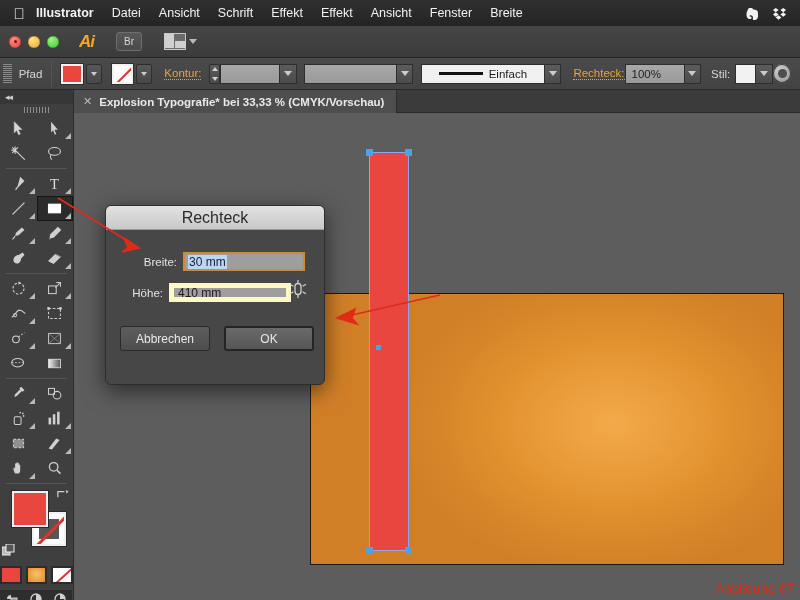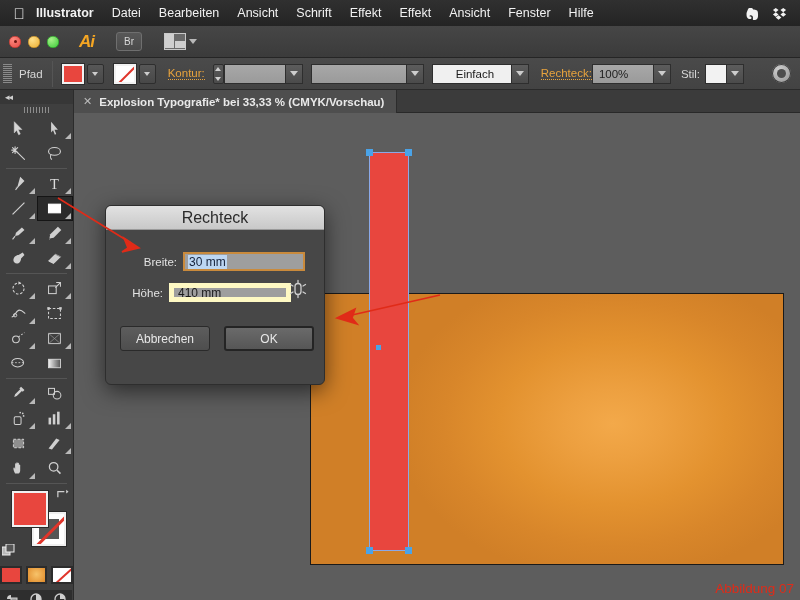--- a/index.html
+++ b/index.html
@@ -75,21 +75,21 @@
      background:linear-gradient(#5a5a5a,#4b4b4b); border:1px solid #2e2e2e; border-radius:2px; align-items:center; padding:2px 0;}
   .st-up {width:0;height:0;border-left:3.5px solid transparent;border-right:3.5px solid transparent;border-bottom:4px solid #d0d0d0;}
   .st-dn {width:0;height:0;border-left:3.5px solid transparent;border-right:3.5px solid transparent;border-top:4px solid #d0d0d0;}
   .combo {
     height: 20px; background: linear-gradient(#a8a8a8,#9a9a9a); border:1px solid #2e2e2e;
     display:flex; align-items:center; color:#1e1e1e; font-size:11.5px; padding:0 6px;
   }
   .combo-btn { width:17px; height:20px; background:linear-gradient(#5c5c5c,#4b4b4b); border:1px solid #2e2e2e; border-left:none;
     display:flex;align-items:center;justify-content:center; }
   .combo-btn .caret { border-top-color:#cdcdcd; }
-  .stroke-combo { width:80px; background:#f0f0f0; display:flex; align-items:center; gap:6px; padding:0 17px; }
+  .stroke-combo { width:124px; background:#f0f0f0; display:flex; align-items:center; gap:6px; padding:0 17px; }
   .stroke-line { width:46px; height:3px; background:#111; }
   .stroke-lbl { color:#1b1b1b; font-size:11.5px; }
   .opacity-field { width: 62px; justify-content:flex-start; }
   .style-swatch { width:22px; height:20px; background:#f2f2f2; border:1px solid #2e2e2e; }
   .fullscreen-ico { margin-left:auto; margin-right:9px; width:19px;height:19px;border-radius:50%;
      background: radial-gradient(circle at 35% 30%, #cfcfcf, #8e8e8e); box-shadow: inset 0 0 0 1px #3a3a3a; position:relative;}
   .fullscreen-ico::after{content:"";position:absolute;left:5px;top:5px;width:9px;height:9px;border-radius:50%;
      background:#4d4d4d;}
 
   
@@ -207,28 +207,27 @@
 </style>
 </head>
 <body>
 
 <div id="app">
 
   <div class="menubar">
     <div class="apple-logo"></div>
     <div class="mb-item app-name">Illustrator</div>
     <div class="mb-item">Datei</div>
-    <div class="mb-item">Bearbeiten</div>
     <div class="mb-item">Ansicht</div>
     <div class="mb-item">Schrift</div>
     <div class="mb-item">Effekt</div>
     <div class="mb-item">Effekt</div>
     <div class="mb-item">Ansicht</div>
     <div class="mb-item">Fenster</div>
-    <div class="mb-item">Hilfe</div>
+    <div class="mb-item">Breite</div>
     <div class="mb-right">
       <div class="mb-ico">
         <svg width="15" height="15" viewBox="0 0 16 16">
             <path d="M5 2.2c-.9 0-1.4.5-1.7 1.1L2 6.3c-.3.7-.4 1.2-.4 2.2 0 2.6.6 4 1.6 4.8.8.6 1.9.8 2.9.6.7-.2.9-.8.8-1.6-.1-.6-.5-1-1.1-1.1-.5-.1-.8 0-1-.2-.2-.3 0-.7.4-.9.9-.4 2.2-.2 2.8.6.5.7.6 1.8.4 2.8-.2.9.2 1.4 1 1.5 1.5.1 3-.5 3.8-1.7.6-.9.7-2.3.7-4.1 0-1.7-.2-3-.6-3.8-.5-.9-1.3-1.3-2.6-1.5-.8-.1-1.5-.1-2.1-.1-.2-.8-.6-1.5-1.4-1.6H5z" fill="#f2f2f2"></path>
           </svg>
       </div>
       <div class="mb-ico">
         <svg width="15" height="15" viewBox="0 0 16 16">
             <path d="M4 2L1 4.3l3 2.4 3-2.4L4 2zm8 0L9 4.3l3 2.4 3-2.4L12 2zM1 9.1l3 2.4 3-2.4-3-2.4-3 2.4zm11-2.4l-3 2.4 3 2.4 3-2.4-3-2.4zM4 12.2l3 2.4 3-2.4-3-2.3-3 2.3z" fill="#f2f2f2"></path>
           </svg>

